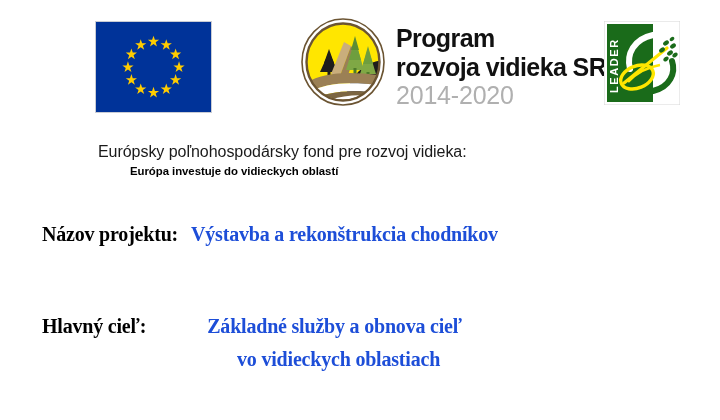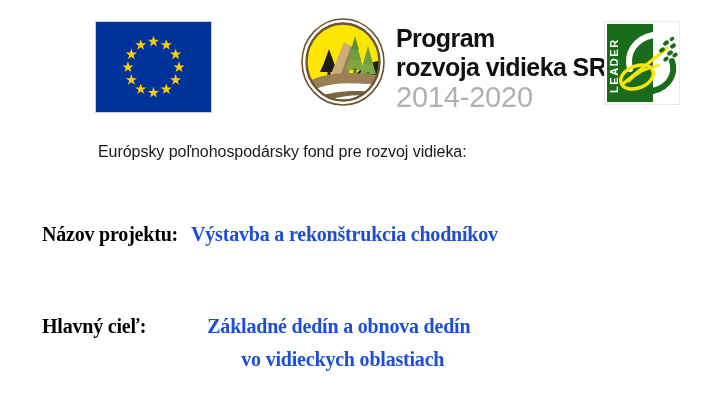--- a/index.html
+++ b/index.html
@@ -96,21 +96,21 @@
   }
   .prv-line {
     font-size: 25px;
     font-weight: 700;
     color: #111111;
     letter-spacing: -0.6px;
     white-space: nowrap;
   }
   .prv-line.l2 { margin-top: 4px; }
   .prv-years {
-    font-size: 29px;
+    font-size: 25px;
     font-weight: 400;
     color: #b0b0b0;
     letter-spacing: -0.2px;
     margin-top: 3px;
     white-space: nowrap;
   }
 
   
   .leader-block {
     position: absolute;
@@ -188,20 +188,21 @@
             <use href="#eustar" x="-22.5" y="13"></use>
             <use href="#eustar" x="-26" y="0"></use>
             <use href="#eustar" x="-22.5" y="-13"></use>
             <use href="#eustar" x="-13" y="-22.5"></use>
           </g>
         </svg>
       </div>
 
       <div class="eu-caption">
         <div class="eu-caption-line1">Európsky poľnohospodársky fond pre rozvoj vidieka:</div>
+        <div class="eu-caption-line2">Európa investuje do vidieckych oblastí</div>
       </div>
     </div>
 
     <div class="prv-block">
 
       <svg class="prv-mark" viewBox="0 0 90 92" xmlns="http://www.w3.org/2000/svg">
         <defs>
           <clipPath id="prvclip">
             <ellipse cx="45" cy="46" rx="36" ry="38"></ellipse>
           </clipPath>
@@ -281,19 +282,19 @@
     <div class="field-row project">
       <div class="field-label">Názov projektu:</div>
       <div class="field-value">
         <span>Výstavba a rekonštrukcia chodníkov</span>
       </div>
     </div>
 
     <div class="field-row goal">
       <div class="field-label">Hlavný cieľ:</div>
       <div class="field-value">
-        <span>Základné dedín a obnova dedín</span>
+        <span>Základné služby a obnova cieľ</span>
         <span class="vline2">vo vidieckych oblastiach</span>
       </div>
     </div>
 
   </div>
 </div>
 
 </body></html>

